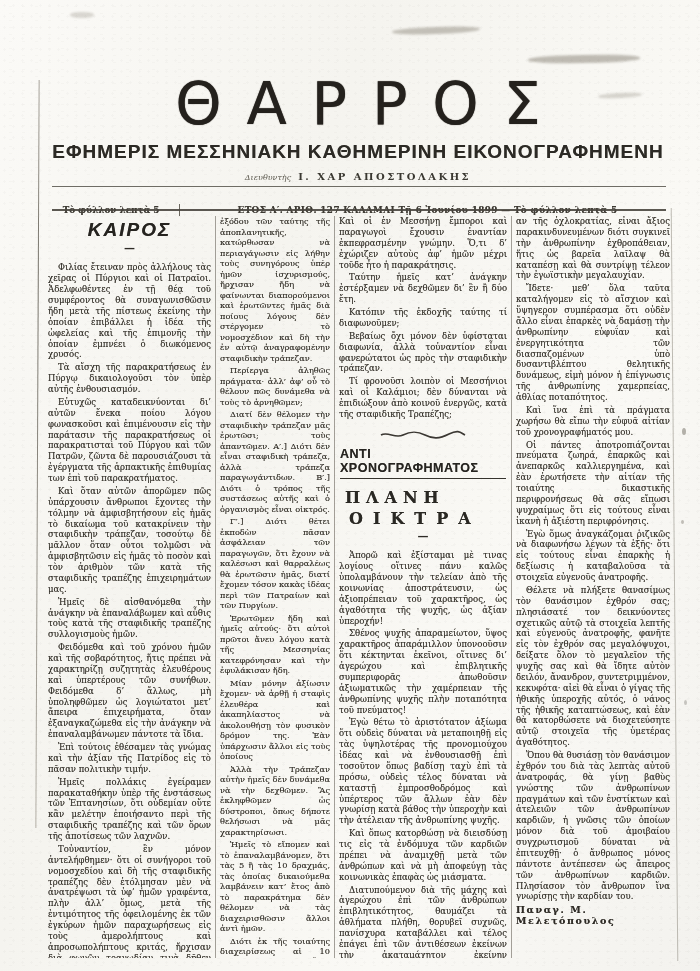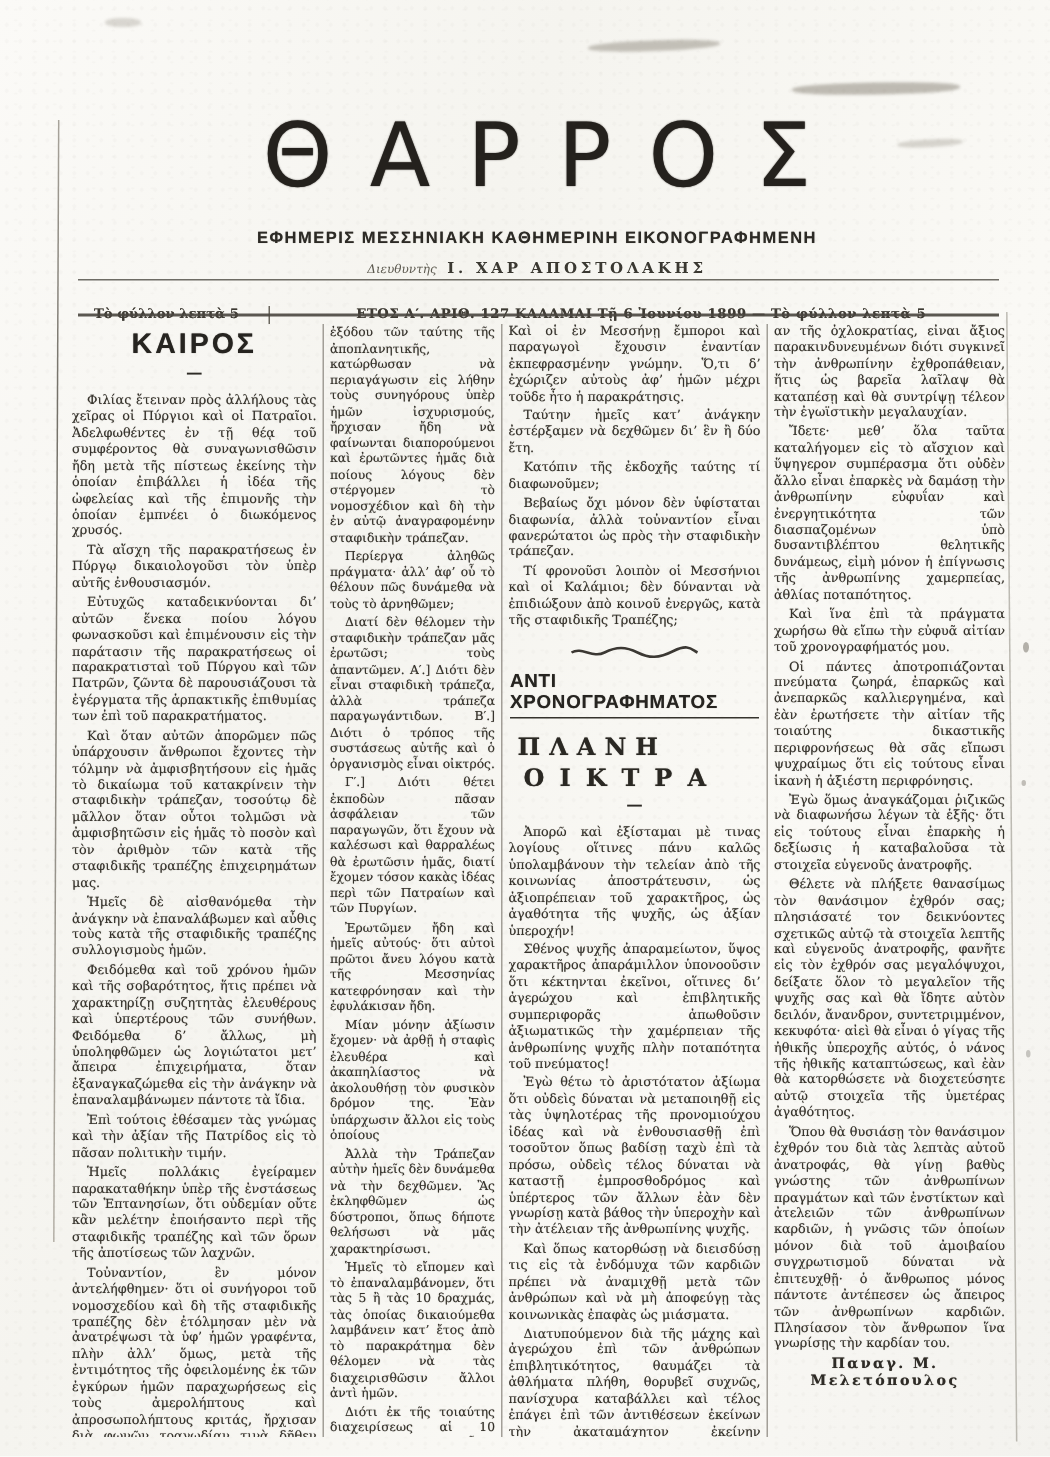--- a/index.html
+++ b/index.html
@@ -28,22 +28,22 @@
   .speck{position:absolute;background:#6e6960;border-radius:50%;}
   .sp1{right:14px;top:428px;width:4px;height:7px;opacity:.5;}
   .sp2{right:16px;top:520px;width:3px;height:4px;opacity:.4;}
   .sp3{right:13px;top:700px;width:3px;height:5px;opacity:.35;}
 
   
   header{position:absolute;top:74px;left:52px;right:36px;text-align:center;}
   .masthead{font-family:"DejaVu Sans", sans-serif;font-weight:normal;font-size:59px;
     line-height:1;letter-spacing:.42em;padding-left:.42em;color:#24211d;
     text-shadow:0 0 1px rgba(30,25,20,.8);}
-  .subtitle{margin-top:20px;font-family:"Liberation Sans", sans-serif;font-weight:700;
-    font-size:11px;letter-spacing:1px;color:#2c2a25;text-shadow:0 0 .5px rgba(40,35,30,.6);}
+  .subtitle{margin-top:8px;font-family:"Liberation Sans", sans-serif;font-weight:700;
+    font-size:19px;letter-spacing:1px;color:#2c2a25;text-shadow:0 0 .5px rgba(40,35,30,.6);}
   .director{margin-top:2px;color:#3a3831;}
   .director .prefix{font-style:italic;font-size:8px;color:#5c594f;margin-right:7px;}
   .director .name{font-weight:bold;font-size:10px;letter-spacing:2.5px;}
 
   .rule1{position:absolute;top:186px;left:52px;right:34px;height:1px;background:#56534b;opacity:.85;}
   .dateline{position:absolute;top:201px;left:52px;right:34px;height:18px;display:flex;
     align-items:center;font-weight:bold;font-size:8.8px;color:#3d3a33;
     text-shadow:0 0 .4px rgba(50,45,38,.6);}
   .dl-left{width:118px;text-align:center;}
   .dl-sep{width:1px;height:12px;background:#6b675e;margin:0 9px;}
@@ -58,34 +58,34 @@
   .c3{width:168px;}
   .c4{flex:1;position:relative;}
   .vrule{width:1px;background:#7e7970;margin:0 4px;opacity:.7;}
   .col p{margin:0 0 2px;font-size:8.5px;line-height:1.28;text-align:justify;
     text-indent:10px;color:#36332c;text-shadow:0 0 .5px rgba(55,50,42,.55);}
   .c2 p{font-size:8.2px;}
   .col p.cont{text-indent:0;}
 
   .kairos-title{font-family:"Liberation Sans", sans-serif;font-weight:700;font-size:19px;
     letter-spacing:2px;text-align:center;line-height:1.18;color:#262420;margin:3px 0 0;
-    text-shadow:0 0 .6px rgba(35,30,25,.7);}
+    text-shadow:0 0 .6px rgba(35,30,25,.7);font-style:italic;}
   .kairos-title span{display:block;}
   .title-dash{text-align:center;font-size:11px;font-weight:bold;margin:1px 0 7px;color:#2e2b26;}
 
   .squiggle-wrap{text-align:center;margin:5px 0 3px;}
   .kicker{font-family:"Liberation Sans", sans-serif;font-weight:700;font-size:12.5px;
     letter-spacing:.5px;color:#262420;border-bottom:1.5px solid #35332d;
     padding-bottom:3px;margin:3px 1px 9px;text-shadow:0 0 .5px rgba(35,30,25,.6);}
   .plani-line{font-weight:bold;font-size:16px;text-align:left;color:#2a2823;line-height:1.3;
     letter-spacing:6px;padding-left:6px;text-shadow:0 0 .6px rgba(35,30,25,.65);}
   .plani-line.l2{letter-spacing:10px;padding-left:10px;}
 
   .signature{position:absolute;right:6px;bottom:32px;font-weight:bold;font-size:9.5px;
-    letter-spacing:1.6px;color:#2e2b26;text-shadow:0 0 .5px rgba(40,35,28,.6);text-align:center;}
+    letter-spacing:1.6px;color:#2e2b26;text-shadow:0 0 .5px rgba(40,35,28,.6);}
 </style>
 </head>
 <body>
 
 <div class="page">
   <div class="edge-left"></div>
   <div class="edge-right"></div>
   <div class="smudge sm1"></div>
   <div class="smudge sm2"></div>
   <div class="smudge sm3"></div>

